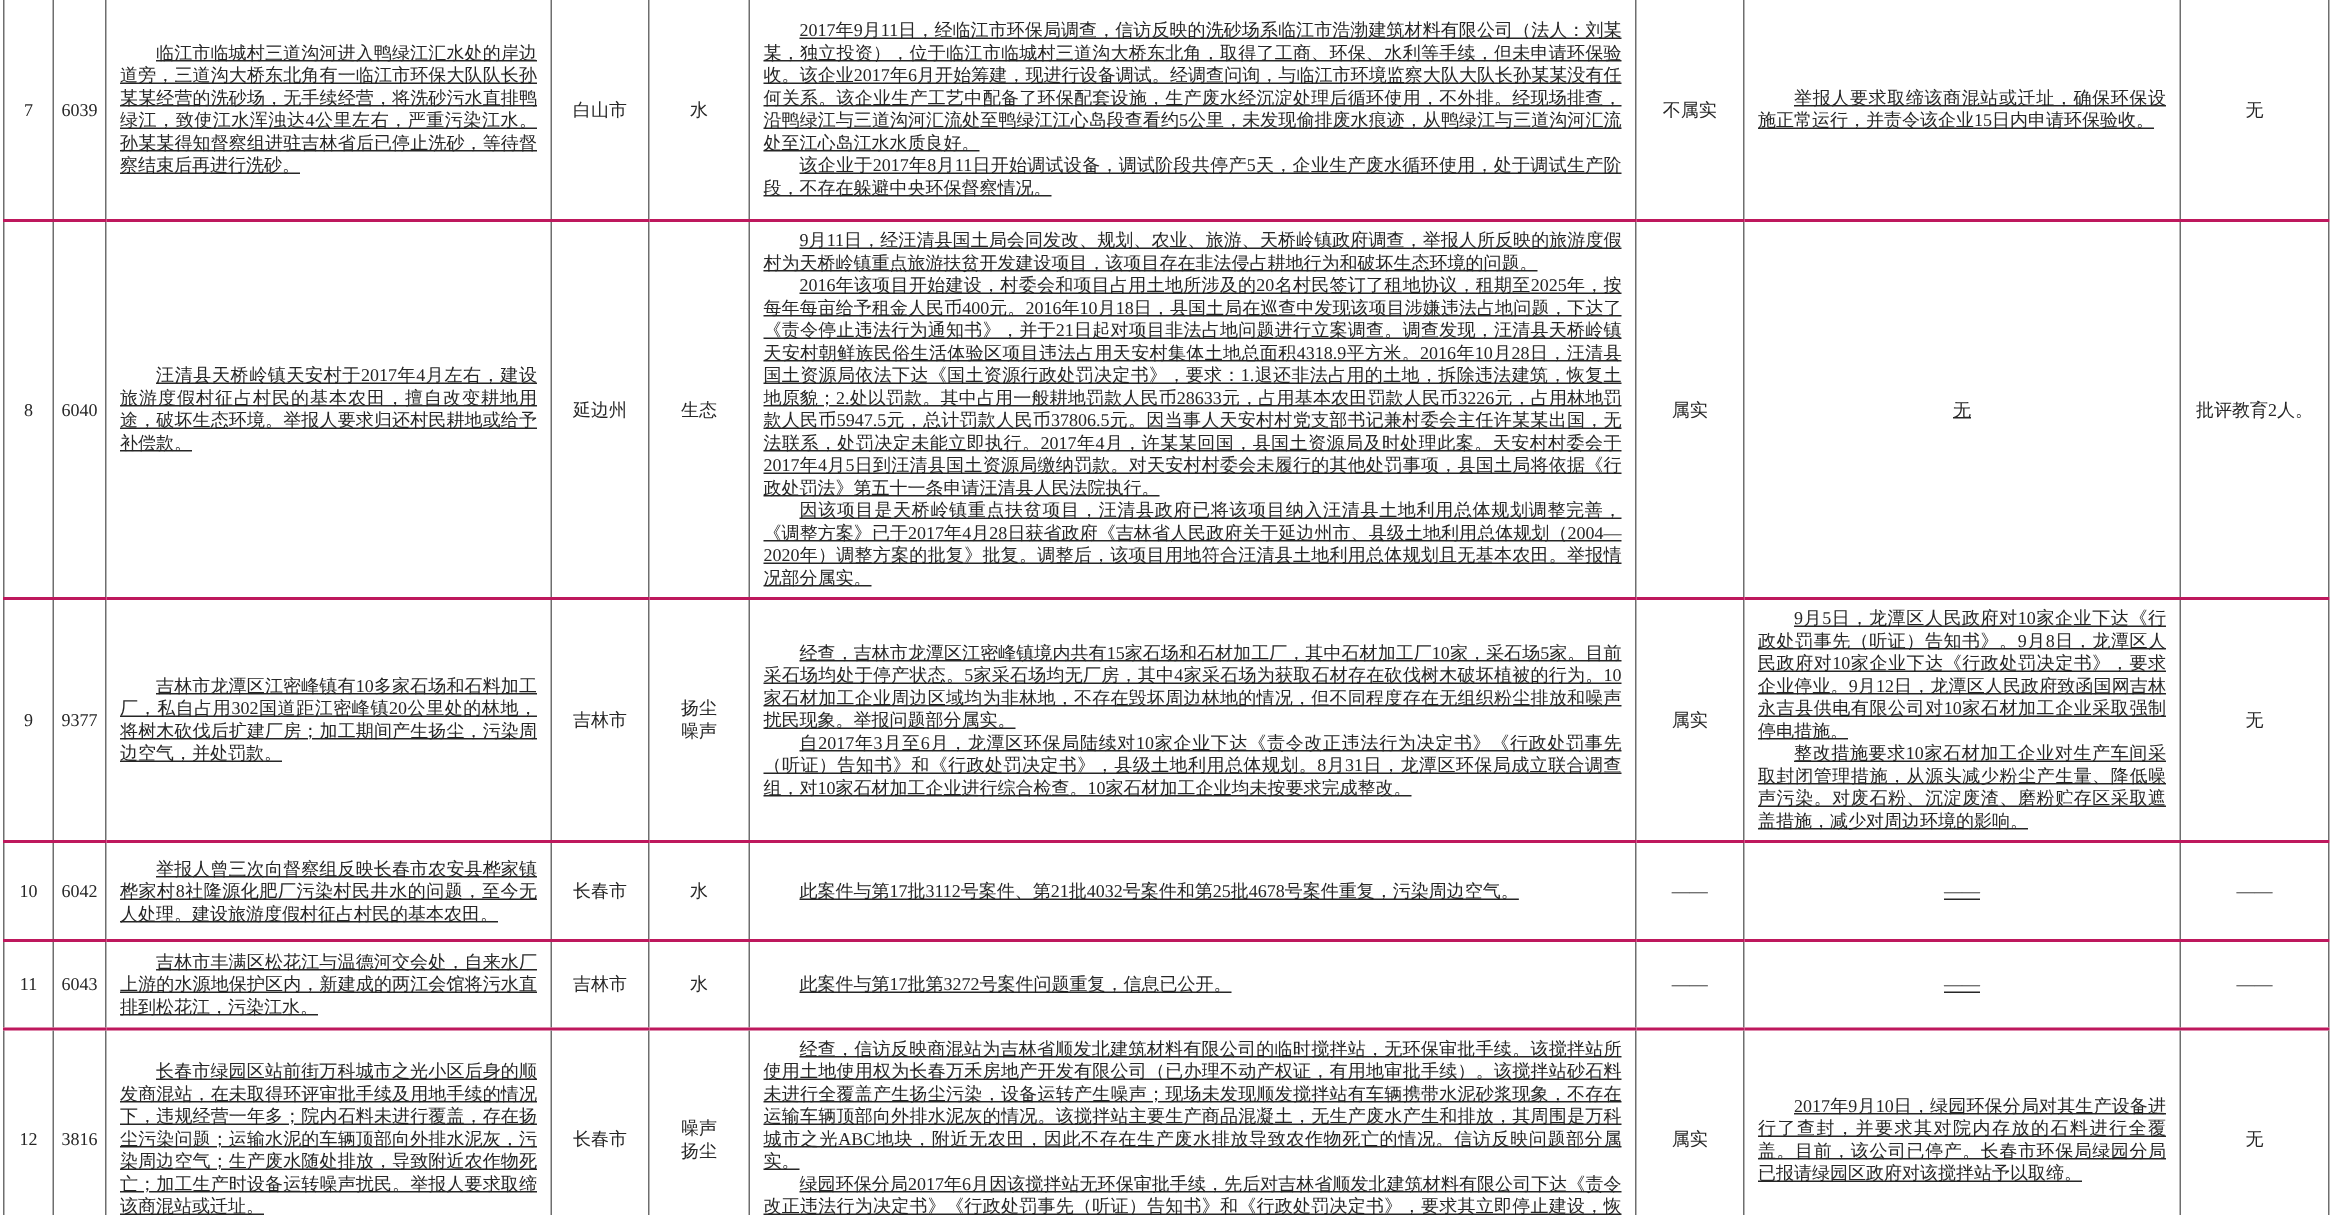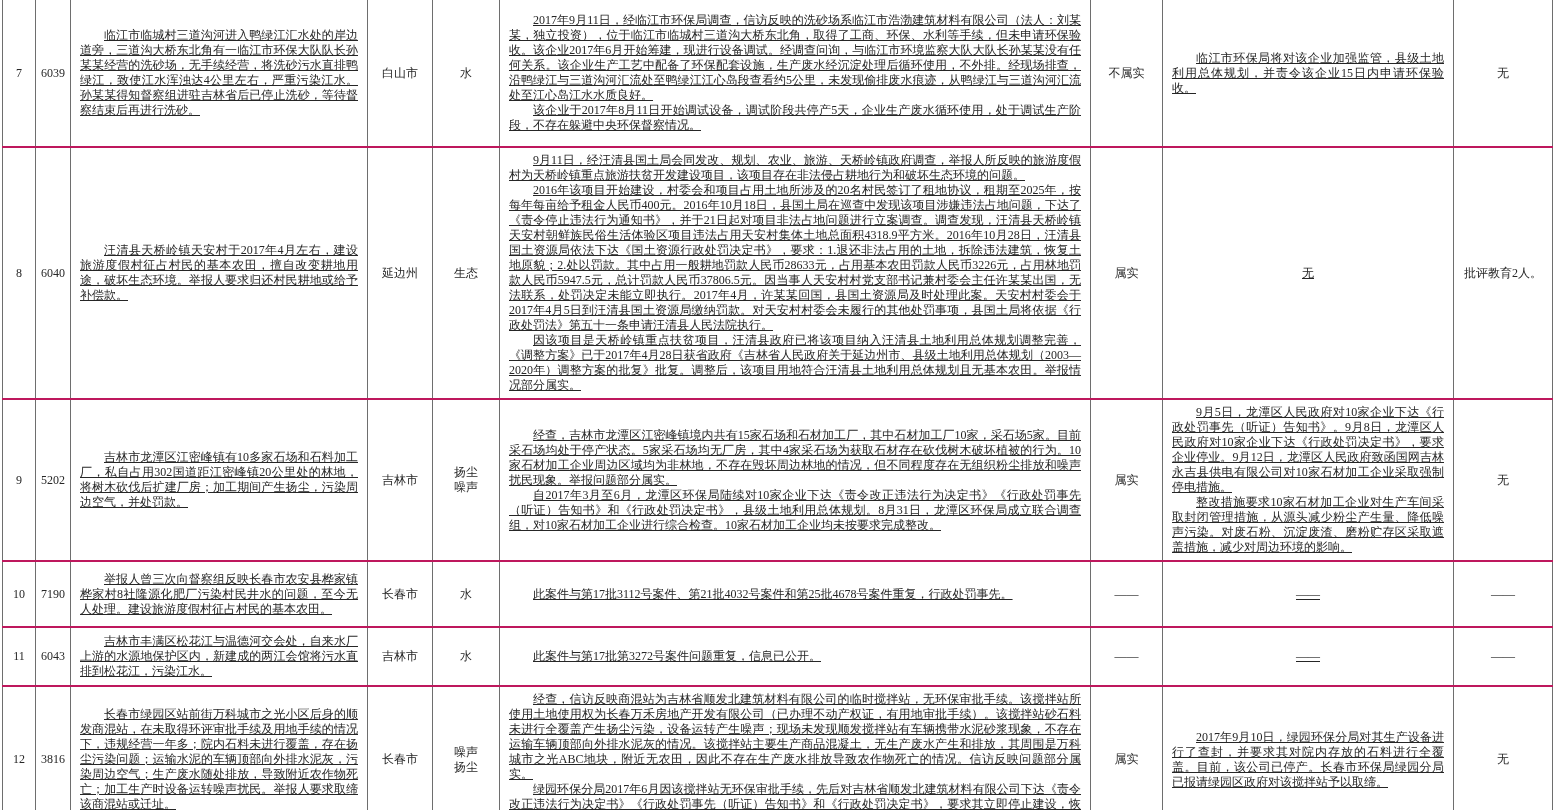--- a/index.html
+++ b/index.html
@@ -86,48 +86,48 @@
           <td class="cell-center"><span>白山市</span></td>
           <td class="cell-center">
             <span class="category-line">水</span>
           </td>
           <td class="cell-para">
             <p>2017年9月11日，经临江市环保局调查，信访反映的洗砂场系临江市浩渤建筑材料有限公司（法人：刘某某，独立投资），位于临江市临城村三道沟大桥东北角，取得了工商、环保、水利等手续，但未申请环保验收。该企业2017年6月开始筹建，现进行设备调试。经调查问询，与临江市环境监察大队大队长孙某某没有任何关系。该企业生产工艺中配备了环保配套设施，生产废水经沉淀处理后循环使用，不外排。经现场排查，沿鸭绿江与三道沟河汇流处至鸭绿江江心岛段查看约5公里，未发现偷排废水痕迹，从鸭绿江与三道沟河汇流处至江心岛江水水质良好。</p>
             <p>该企业于2017年8月11日开始调试设备，调试阶段共停产5天，企业生产废水循环使用，处于调试生产阶段，不存在躲避中央环保督察情况。</p>
           </td>
           <td class="cell-center"><span>不属实</span></td>
           <td class="cell-para">
-            <p>临江市环保局将对该企业加强监管，县级土地利用总体规划，并责令该企业15日内申请环保验收。</p>
+            <p>举报人要求取缔该商混站或迁址，确保环保设施正常运行，并责令该企业15日内申请环保验收。</p>
           </td>
           <td class="cell-center"><span>无</span></td>
         </tr>
         <tr style="height: 201px;">
           <td class="cell-center"><span>8</span></td>
           <td class="cell-center"><span>6040</span></td>
           <td class="cell-para">
             <p>汪清县天桥岭镇天安村于2017年4月左右，建设旅游度假村征占村民的基本农田，擅自改变耕地用途，破坏生态环境。举报人要求归还村民耕地或给予补偿款。</p>
           </td>
           <td class="cell-center"><span>延边州</span></td>
           <td class="cell-center">
             <span class="category-line">生态</span>
           </td>
           <td class="cell-para">
             <p>9月11日，经汪清县国土局会同发改、规划、农业、旅游、天桥岭镇政府调查，举报人所反映的旅游度假村为天桥岭镇重点旅游扶贫开发建设项目，该项目存在非法侵占耕地行为和破坏生态环境的问题。</p>
             <p>2016年该项目开始建设，村委会和项目占用土地所涉及的20名村民签订了租地协议，租期至2025年，按每年每亩给予租金人民币400元。2016年10月18日，县国土局在巡查中发现该项目涉嫌违法占地问题，下达了《责令停止违法行为通知书》，并于21日起对项目非法占地问题进行立案调查。调查发现，汪清县天桥岭镇天安村朝鲜族民俗生活体验区项目违法占用天安村集体土地总面积4318.9平方米。2016年10月28日，汪清县国土资源局依法下达《国土资源行政处罚决定书》，要求：1.退还非法占用的土地，拆除违法建筑，恢复土地原貌；2.处以罚款。其中占用一般耕地罚款人民币28633元，占用基本农田罚款人民币3226元，占用林地罚款人民币5947.5元，总计罚款人民币37806.5元。因当事人天安村村党支部书记兼村委会主任许某某出国，无法联系，处罚决定未能立即执行。2017年4月，许某某回国，县国土资源局及时处理此案。天安村村委会于2017年4月5日到汪清县国土资源局缴纳罚款。对天安村村委会未履行的其他处罚事项，县国土局将依据《行政处罚法》第五十一条申请汪清县人民法院执行。</p>
-            <p>因该项目是天桥岭镇重点扶贫项目，汪清县政府已将该项目纳入汪清县土地利用总体规划调整完善，《调整方案》已于2017年4月28日获省政府《吉林省人民政府关于延边州市、县级土地利用总体规划（2003—2020年）调整方案的批复》批复。调整后，该项目用地符合汪清县土地利用总体规划且无基本农田。举报情况部分属实。</p>
+            <p>因该项目是天桥岭镇重点扶贫项目，汪清县政府已将该项目纳入汪清县土地利用总体规划调整完善，《调整方案》已于2017年4月28日获省政府《吉林省人民政府关于延边州市、县级土地利用总体规划（2004—2020年）调整方案的批复》批复。调整后，该项目用地符合汪清县土地利用总体规划且无基本农田。举报情况部分属实。</p>
           </td>
           <td class="cell-center"><span>属实</span></td>
           <td class="cell-para single-short">
             <p>无</p>
           </td>
           <td class="cell-center"><span>批评教育2人。</span></td>
         </tr>
         <tr style="height: 130px;">
           <td class="cell-center"><span>9</span></td>
-          <td class="cell-center"><span>5202</span></td>
+          <td class="cell-center"><span>9377</span></td>
           <td class="cell-para">
             <p>吉林市龙潭区江密峰镇有10多家石场和石料加工厂，私自占用302国道距江密峰镇20公里处的林地，将树木砍伐后扩建厂房；加工期间产生扬尘，污染周边空气，并处罚款。</p>
           </td>
           <td class="cell-center"><span>吉林市</span></td>
           <td class="cell-center">
             <span class="category-line">扬尘</span>
             <span class="category-line">噪声</span>
           </td>
           <td class="cell-para">
             <p>经查，吉林市龙潭区江密峰镇境内共有15家石场和石材加工厂，其中石材加工厂10家，采石场5家。目前采石场均处于停产状态。5家采石场均无厂房，其中4家采石场为获取石材存在砍伐树木破坏植被的行为。10家石材加工企业周边区域均为非林地，不存在毁坏周边林地的情况，但不同程度存在无组织粉尘排放和噪声扰民现象。举报问题部分属实。</p>
@@ -135,30 +135,30 @@
           </td>
           <td class="cell-center"><span>属实</span></td>
           <td class="cell-para">
             <p>9月5日，龙潭区人民政府对10家企业下达《行政处罚事先（听证）告知书》。9月8日，龙潭区人民政府对10家企业下达《行政处罚决定书》，要求企业停业。9月12日，龙潭区人民政府致函国网吉林永吉县供电有限公司对10家石材加工企业采取强制停电措施。</p>
             <p>整改措施要求10家石材加工企业对生产车间采取封闭管理措施，从源头减少粉尘产生量、降低噪声污染。对废石粉、沉淀废渣、磨粉贮存区采取遮盖措施，减少对周边环境的影响。</p>
           </td>
           <td class="cell-center"><span>无</span></td>
         </tr>
         <tr style="height: 66px;">
           <td class="cell-center"><span>10</span></td>
-          <td class="cell-center"><span>7190</span></td>
+          <td class="cell-center"><span>6042</span></td>
           <td class="cell-para">
             <p>举报人曾三次向督察组反映长春市农安县桦家镇桦家村8社隆源化肥厂污染村民井水的问题，至今无人处理。建设旅游度假村征占村民的基本农田。</p>
           </td>
           <td class="cell-center"><span>长春市</span></td>
           <td class="cell-center">
             <span class="category-line">水</span>
           </td>
           <td class="cell-para">
-            <p>此案件与第17批3112号案件、第21批4032号案件和第25批4678号案件重复，行政处罚事先。</p>
+            <p>此案件与第17批3112号案件、第21批4032号案件和第25批4678号案件重复，污染周边空气。</p>
           </td>
           <td class="cell-center"><span>——</span></td>
           <td class="cell-para single-short">
             <p>——</p>
           </td>
           <td class="cell-center"><span>——</span></td>
         </tr>
         <tr style="height: 59px;">
           <td class="cell-center"><span>11</span></td>
           <td class="cell-center"><span>6043</span></td>

